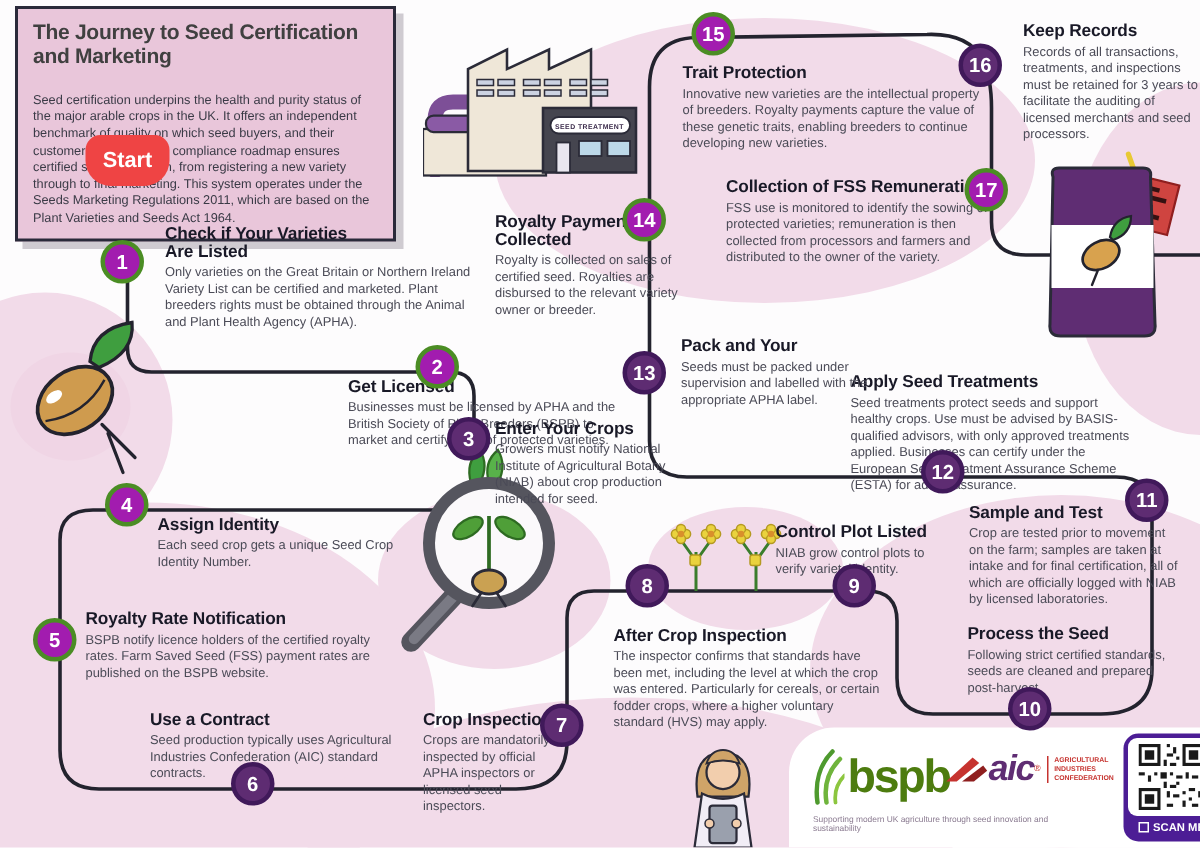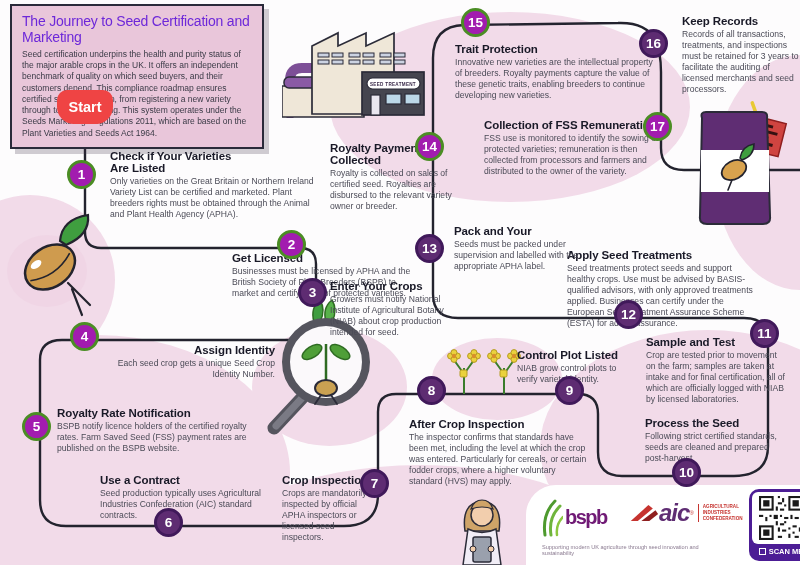--- a/index.html
+++ b/index.html
@@ -30,42 +30,42 @@
   .c1{left:67px;top:160px;} .c2{left:277px;top:230px;} .c3{left:298px;top:278px;}
   .c4{left:70px;top:322px;} .c5{left:22px;top:412px;} .c6{left:154px;top:508px;}
   .c7{left:360px;top:469px;} .c8{left:417px;top:376px;} .c9{left:555px;top:376px;}
   .c10{left:672px;top:458px;} .c11{left:750px;top:319px;} .c12{left:614px;top:300px;}
   .c13{left:415px;top:234px;} .c14{left:415px;top:132px;} .c15{left:461px;top:8px;}
   .c16{left:639px;top:29px;} .c17{left:643px;top:112px;}
   
   .t1{left:110px;top:150px;width:215px;} .t1 h3{white-space:normal;max-width:125px;}
   .t2{left:232px;top:252px;width:185px;}
   .t3{left:330px;top:280px;width:120px;}
-  .t4{left:105px;top:344px;width:170px;text-align:right;}
+  .t4{left:105px;top:344px;width:170px;}
   .t5{left:57px;top:407px;width:195px;}
   .t6{left:100px;top:474px;width:182px;}
   .t7{left:282px;top:474px;width:96px;}
   .t8{left:409px;top:418px;width:182px;}
   .t9{left:517px;top:349px;width:118px;}
   .t10{left:645px;top:417px;width:135px;}
   .t11{left:646px;top:336px;width:142px;}
   .t12{left:567px;top:249px;width:188px;}
   .t13{left:454px;top:225px;width:132px;}
   .t14{left:330px;top:142px;width:122px;} .t14 h3{white-space:normal;max-width:112px;}
   .t15{left:455px;top:43px;width:198px;}
   .t16{left:682px;top:15px;width:118px;}
   .t17{left:484px;top:119px;width:185px;}
   #title-box{position:absolute;left:10px;top:4px;width:254px;background:#e9c6da;border:2px solid #2a2a3a;box-shadow:5px 5px 0 rgba(70,55,80,.25);padding:7px 10px 8px;z-index:4;}
-  #title-box h1{margin:0 0 4px;font-size:14px;font-weight:400;color:#6d28d9;letter-spacing:-.2px;}
+  #title-box h1{margin:0 0 16px;font-size:14px;font-weight:700;color:#404040;letter-spacing:-.2px;}
   #title-box p{margin:0;font-size:8.5px;line-height:1.32;color:#3a3a46;}
   #start-badge{position:absolute;left:57px;top:90px;width:56px;height:34px;background:#ef4444;border-radius:10px 10px 17px 17px;display:flex;align-items:center;justify-content:center;color:#fff;font-weight:800;font-size:14.5px;z-index:4;}
   
   .flogo{position:absolute;z-index:4;display:flex;align-items:center;}
   #bspb-logo{left:541px;top:497px;}
-  #bspb-logo .word{font-size:20px;font-weight:800;color:#701a75;letter-spacing:-1.5px;line-height:1;margin-left:2px;}
+  #bspb-logo .word{font-size:31px;font-weight:800;color:#4d7c0f;letter-spacing:-1.5px;line-height:1;margin-left:2px;}
   #aic-logo{left:629px;top:501px;}
   #aic-logo .word{font-size:24px;font-weight:800;font-style:italic;color:#5f2d73;letter-spacing:-1px;line-height:1;}
   #aic-logo .mark{font-size:6px;color:#c6332f;vertical-align:top;}
   #aic-caption{margin-left:4px;padding-left:4px;border-left:1.5px solid #c6332f;width:40px;font-size:4.6px;font-weight:bold;color:#c6332f;line-height:1.35;text-transform:uppercase;}
   #tagline{position:absolute;left:542px;top:544px;width:170px;font-size:5.6px;color:#8a7a90;z-index:4;}
   #qr-widget{position:absolute;left:711px;top:489px;width:64px;background:#4c1d95;border-radius:10px;padding:3px;z-index:4;margin-left:38px;}
   #qr-white{background:#fff;border-radius:6px;padding:4px;height:52px;display:flex;align-items:center;justify-content:center;}
   #scan-bar{height:14px;display:flex;align-items:center;justify-content:center;gap:3px;color:#fff;font-size:7.5px;font-weight:bold;}
   #scan-bar .qicon{width:7px;height:7px;border:1.5px solid #fff;display:inline-block;}
 </style>

